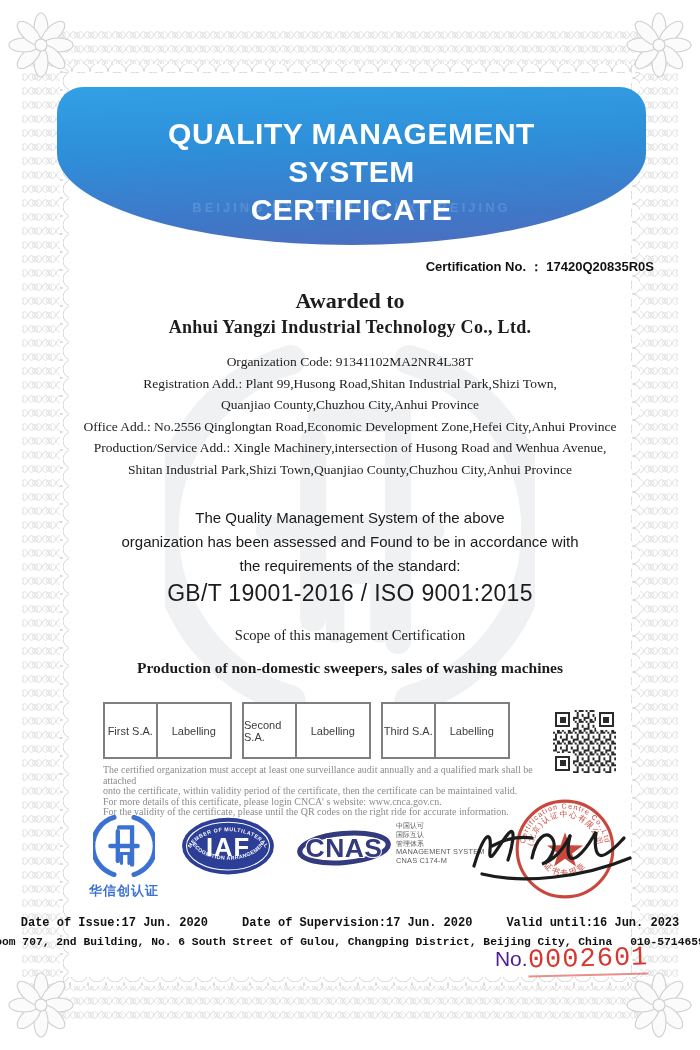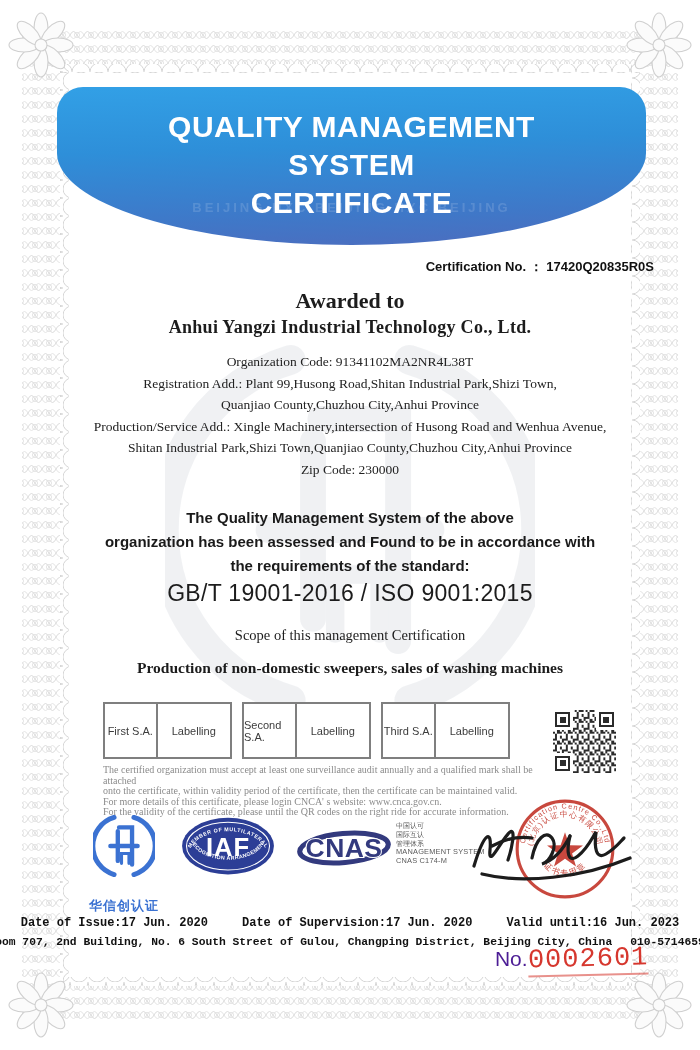--- a/index.html
+++ b/index.html
@@ -18,40 +18,40 @@
   .watermark { position:absolute; left:165px; top:320px; z-index:2; opacity:0.09; }
 
   
   .banner {
     position:absolute; left:57px; top:87px; width:589px; height:158px; z-index:3;
     background:linear-gradient(178deg,#32a0e6 0%, #2e8fd9 38%, #3f78c8 78%, #4d6cbe 100%);
     border-radius:26px 26px 50% 50% / 26px 26px 92px 92px;
     text-align:center;
   }
   .banner-text {
-    padding-top:21px; color:#ffffff; font-family:"Liberation Sans", sans-serif;
+    padding-top:28px; color:#ffffff; font-family:"Liberation Sans", sans-serif;
     font-weight:bold; font-size:30px; line-height:38px; letter-spacing:0.5px;
   }
   .banner-watermark {
     position:absolute; bottom:30px; left:0; width:100%; text-align:center;
     color:rgba(255,255,255,0.14); font-family:"Liberation Sans", sans-serif;
     font-size:13px; letter-spacing:3px; font-weight:bold;
   }
 
   .content { position:absolute; left:0; top:0; width:700px; height:798px; z-index:4; }
 
   .cert-no {
     top:258px; right:46px; white-space:nowrap;
     font-family:"Liberation Sans", sans-serif; font-weight:bold; font-size:13px; color:#111;
   }
   .awarded { top:288px; font-size:22px; font-weight:bold; }
   .company { top:317px; font-size:18px; font-weight:bold; letter-spacing:0.3px; }
   .details { top:351px; font-size:13.5px; line-height:21.5px; color:#222; }
   .statement {
-    top:506px; font-family:"Liberation Sans", sans-serif; font-weight:bold;
+    top:506px; font-family:"Liberation Sans", sans-serif; font-weight:normal;
     font-size:15px; line-height:24px; color:#1a1a1a;
   }
   .standard { top:580px; font-family:"Liberation Sans", sans-serif; font-weight:normal; font-size:23px; letter-spacing:0.3px; }
   .scope-label { top:627px; font-size:14.5px; }
   .scope-text { top:659px; font-size:15.5px; font-weight:bold; }
 
   
   .audit-row { top:702px; left:103px; display:flex; gap:10px; }
   .audit-box {
     width:129px; height:57px; border:2px solid #7f7f7f; background:#fff;
@@ -61,21 +61,21 @@
   .audit-label { width:58%; display:flex; align-items:center; justify-content:center; }
   .qr { position:absolute; left:553px; top:710px; }
 
   .fine-print {
     top:765px; left:103px; width:460px; font-family:Liberation Serif, serif;
     font-size:10px; line-height:10.6px; color:#8b8b8b;
   }
 
   
   .hxc { left:88px; top:815px; width:72px; text-align:center; }
-  .hxc-caption { margin-top:16px; color:#3b72d2; font-size:13px; font-weight:bold; font-family:"Liberation Sans", sans-serif; letter-spacing:1px; }
+  .hxc-caption { margin-top:1px; color:#3b72d2; font-size:13px; font-weight:bold; font-family:"Liberation Sans", sans-serif; letter-spacing:1px; }
   .iaf { left:175px; top:816px; }
   .cnas { left:297px; top:823px; }
   .cnas-block { left:396px; top:822px; font-family:"Liberation Sans", sans-serif; font-size:7px; line-height:8.8px; color:#5a5a5a; }
   .cnas-block .en { font-size:7.4px; letter-spacing:0.2px; }
   .seal { left:513px; top:797px; opacity:0.92; }
   .signature { left:462px; top:808px; }
 
   
   .footer-dates {
     top:916px; display:flex; justify-content:center; gap:34px; width:100%;
@@ -164,23 +164,23 @@
       <span>17420Q20835R0S</span>
     </div>
 
     <div class="abs center awarded">Awarded to</div>
     <div class="abs center company">Anhui Yangzi Industrial Technology Co., Ltd.</div>
 
     <div class="abs center details">
       <div>Organization Code: 91341102MA2NR4L38T</div>
       <div>Registration Add.: Plant 99,Husong Road,Shitan Industrial Park,Shizi Town,</div>
       <div>Quanjiao County,Chuzhou City,Anhui Province</div>
+      <div>Office Add.: No.2556 Qinglongtan Road,Economic Development Zone,Hefei City,Anhui Province</div>
       <div>Production/Service Add.: Xingle Machinery,intersection of Husong Road and Wenhua Avenue,</div>
       <div>Shitan Industrial Park,Shizi Town,Quanjiao County,Chuzhou City,Anhui Province</div>
-      <div>Zip Code: 230000</div>
     </div>
 
     <div class="abs center statement">
       <div>The Quality Management System of the above</div>
       <div>organization has been assessed and Found to be in accordance with</div>
       <div>the requirements of the standard:</div>
     </div>
 
     <div class="abs center standard">GB/T 19001-2016 / ISO 9001:2015</div>
     <div class="abs center scope-label">Scope of this management Certification</div>

